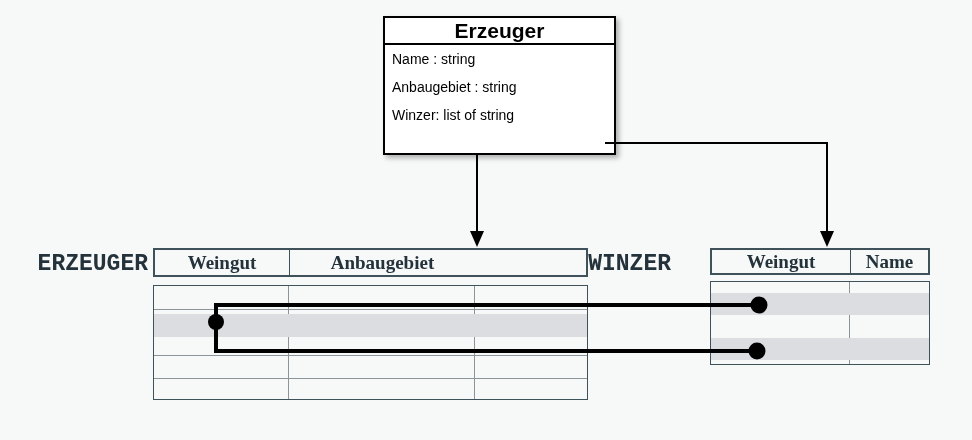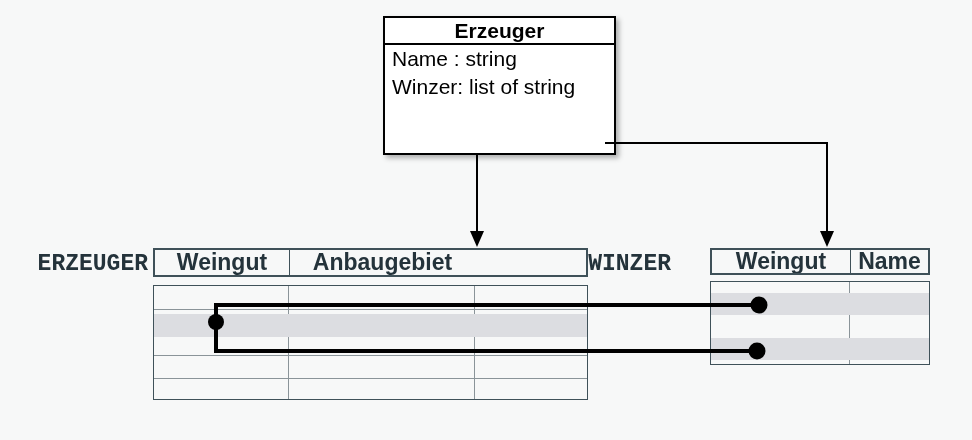--- a/index.html
+++ b/index.html
@@ -11,35 +11,35 @@
   body{background:var(--bg);font-family:"Liberation Sans",sans-serif;}
   .stage{position:relative;width:972px;height:440px;background:var(--bg);overflow:hidden;}
 
   
   .classbox{position:absolute;left:383px;top:16px;width:233px;height:139px;
     background:var(--box_bg);border:2px solid var(--box_border);box-sizing:border-box;
     box-shadow:3px 3px 5px rgba(0,0,0,0.30);}
   .classbox-title{height:25px;line-height:25px;text-align:center;font-weight:bold;
     font-size:21px;color:#000;border-bottom:2px solid var(--box_border);}
   .classbox-attrs{padding-left:7px;}
-  .attr{height:28px;line-height:28px;font-size:21px;color:#000;white-space:nowrap;}
+  .attr{height:28px;line-height:28px;font-size:14px;color:#000;white-space:nowrap;}
 
   
   .tbl-label{position:absolute;font-family:"Liberation Mono",monospace;font-weight:bold;
     font-size:23px;color:var(--label_text);text-align:right;white-space:nowrap;}
   .lbl-erzeuger{left:36px;top:251px;width:112px;}
   .lbl-winzer{left:581px;top:251px;width:90px;}
 
   
   .hdr{position:absolute;display:flex;background:var(--bg);
     border:2px solid var(--table_border);box-sizing:border-box;}
   .hdr-erz{left:153px;top:248px;width:435px;height:29px;}
   .hdr-win{left:710px;top:248px;width:220px;height:27px;}
   .hcell{display:flex;align-items:center;justify-content:center;box-sizing:border-box;
-    font-family:Liberation Sans, sans-serif;font-weight:bold;font-size:23px;
+    font-family:Liberation Serif, serif;font-weight:bold;font-size:19px;
     color:var(--label_text);overflow:hidden;}
   .hcell + .hcell{border-left:1.5px solid var(--table_border);}
   .hdr-erz .hcell:nth-child(1){width:134px;}
   .hdr-erz .hcell:nth-child(2){width:186px;}
   .hdr-erz .hcell:nth-child(3){flex:1;}
   .hdr-win .hcell:nth-child(1){width:138px;}
   .hdr-win .hcell:nth-child(2){flex:1;}
 
   
   .tbody{position:absolute;background:var(--bg);
@@ -59,20 +59,21 @@
 </style>
 </head>
 <body>
 
 <div class="stage">
 
   <div class="classbox">
     <div class="classbox-title">Erzeuger</div>
     <div class="classbox-attrs">
         <div class="attr">Name : string</div>
+        <div class="attr">Anbaugebiet : string</div>
         <div class="attr">Winzer: list of string</div>
       </div>
   </div>
 
   <div class="tbl-label lbl-erzeuger">ERZEUGER</div>
   <div class="hdr hdr-erz">
       <div class="hcell">Weingut</div>
       <div class="hcell">Anbaugebiet</div>
     </div>
   <div class="tbody body-erz">

